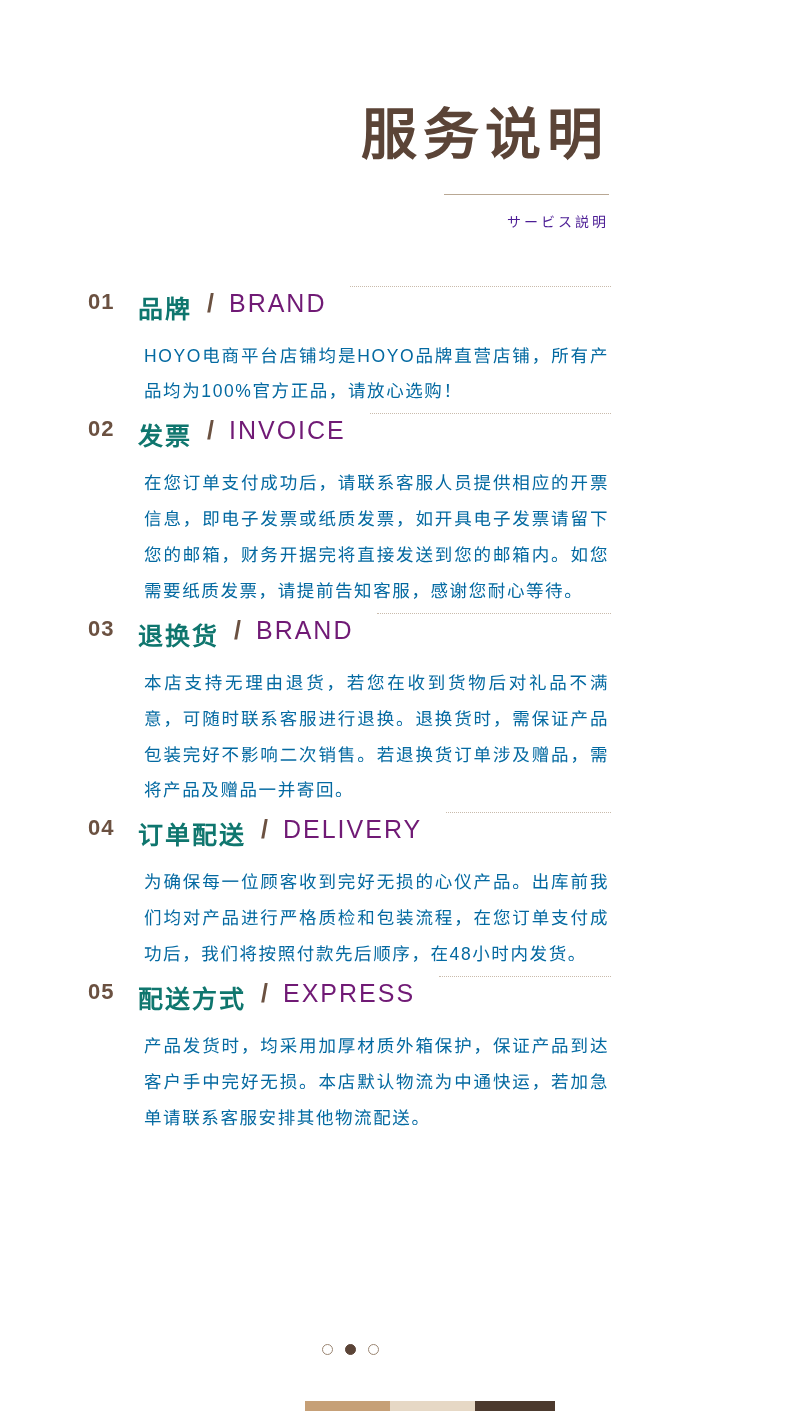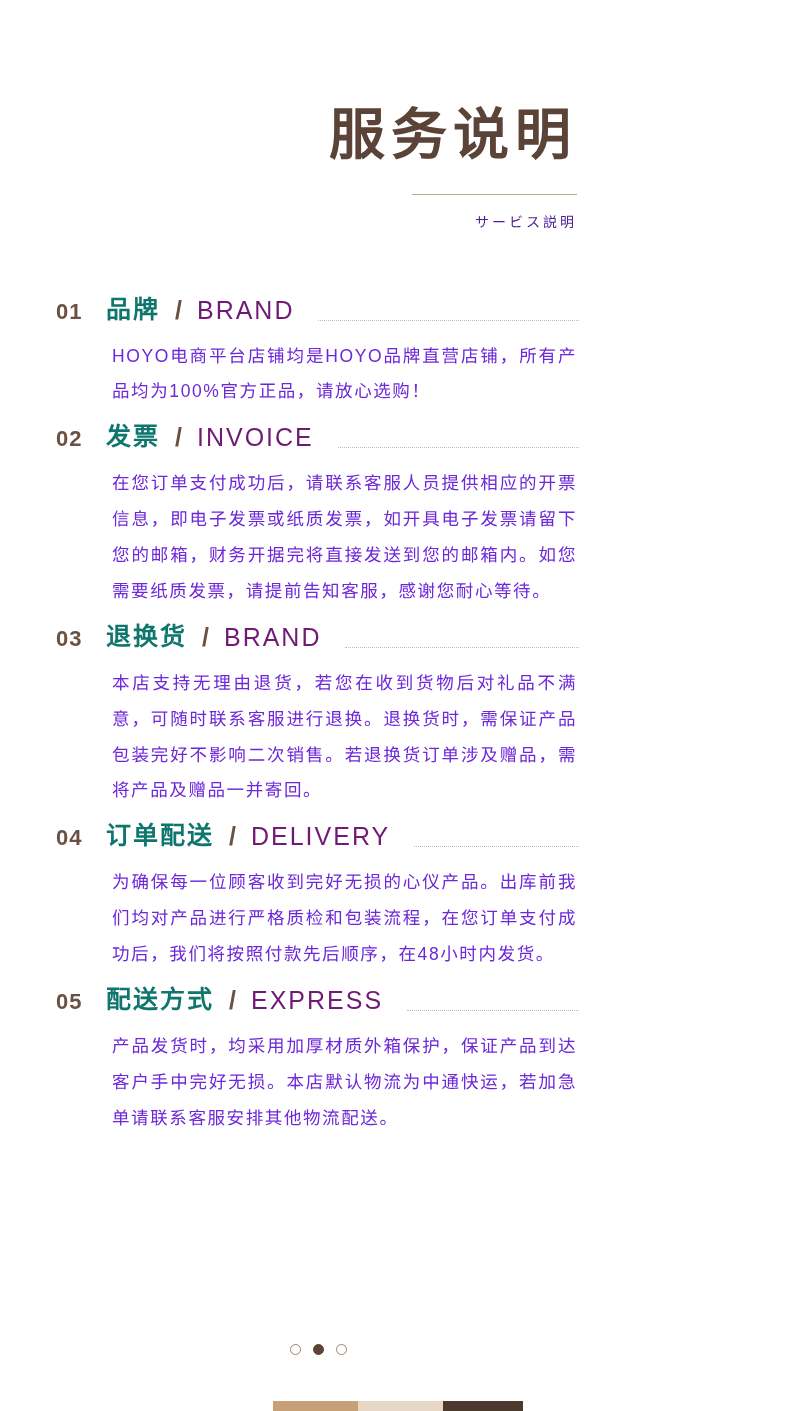--- a/index.html
+++ b/index.html
@@ -14,20 +14,21 @@
     color: #4a3b33;
     overflow: hidden;
     position: relative;
   }
 
   .page {
     position: relative;
     width: 637px;
     height: 1411px;
     box-sizing: border-box;
+    margin-left: 32px;
   }
 
   
   .header {
     padding: 104px 60px 0 0;
     text-align: right;
   }
   .header-title {
     font-size: 56px;
     font-weight: bold;
@@ -52,21 +53,21 @@
   
   .sections {
     margin-top: 58px;
     padding: 0 58px 0 56px;
   }
   .section {
     margin-bottom: 6px;
   }
   .sec-head {
     display: flex;
-    align-items: flex-end;
+    align-items: flex-start;
     gap: 14px;
     position: relative;
   }
   .sec-num {
     font-size: 22px;
     font-weight: bold;
     color: #6b5141;
     letter-spacing: 1px;
     min-width: 36px;
   }
@@ -93,21 +94,21 @@
     height: 1px;
     border-bottom: 1px dotted #c9bbac;
     margin-left: 10px;
     transform: translateY(-4px);
   }
 
   .sec-body {
     margin: 14px 0 0 56px;
     font-size: 17.5px;
     line-height: 2.05;
-    color: #6d28d9;
+    color: #0369a1;
     text-align: justify;
     letter-spacing: 1.6px;
     padding-right: 2px;
   }
 
   
   .dots {
     position: absolute;
     left: 0;
     right: 0;

